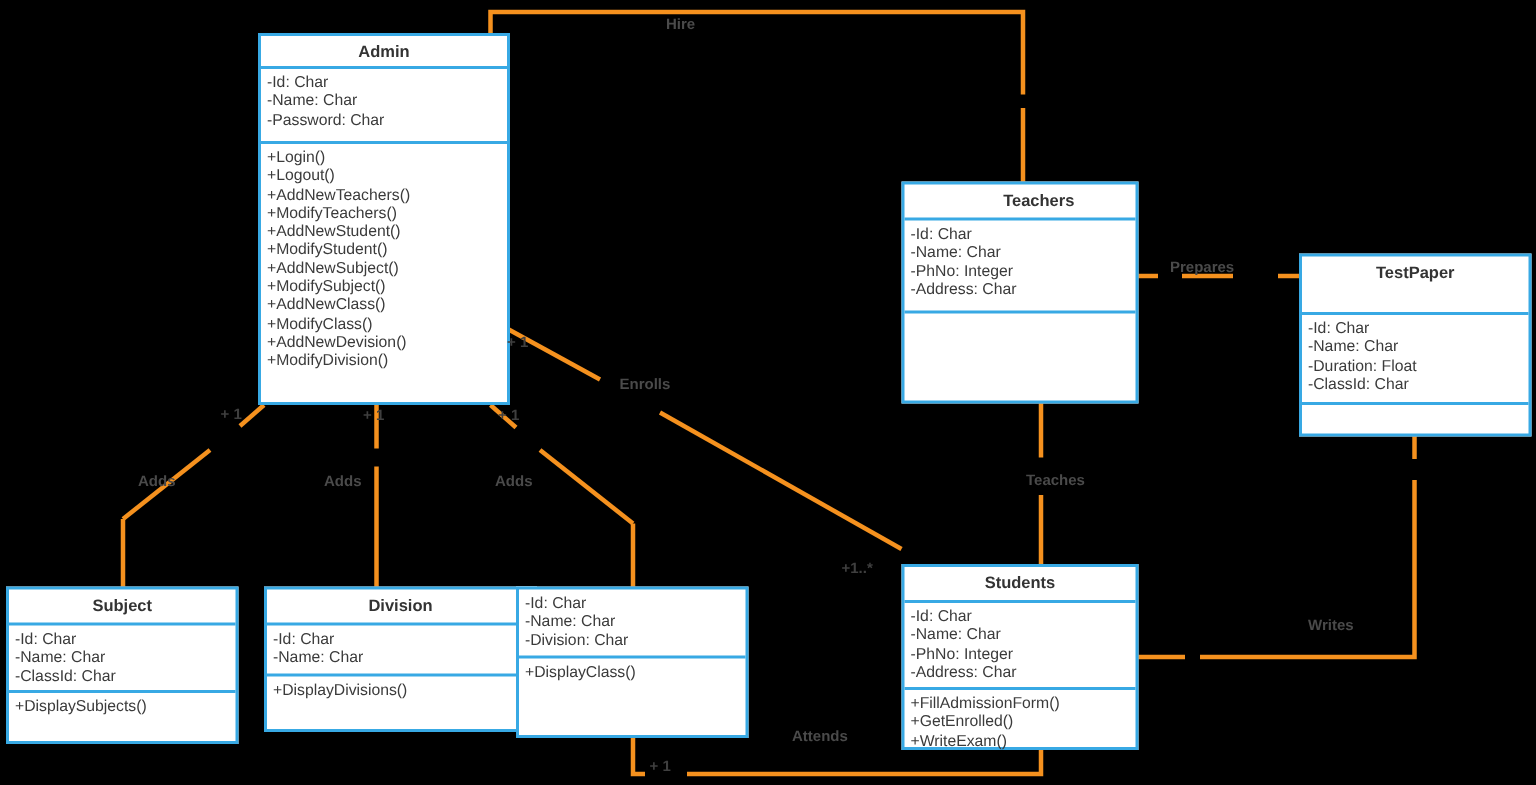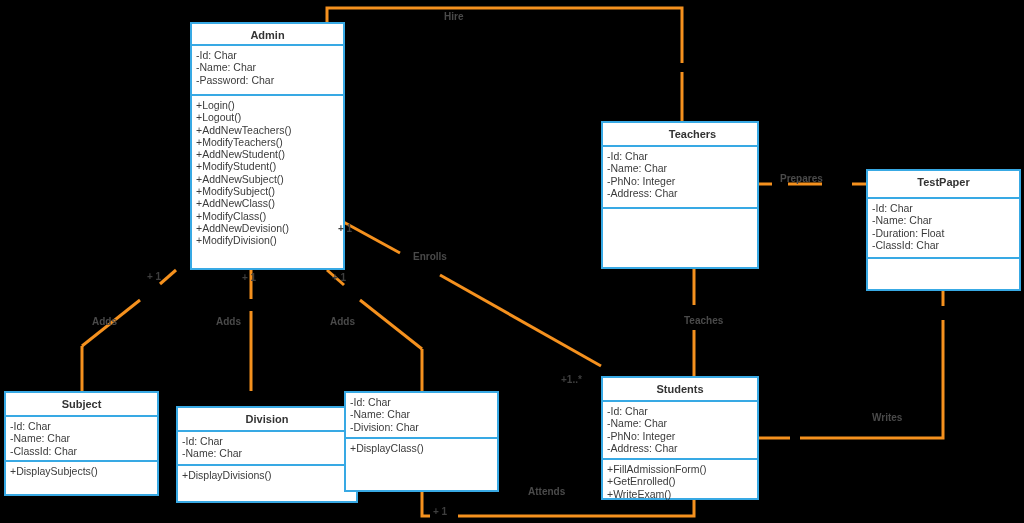--- a/index.html
+++ b/index.html
@@ -106,21 +106,21 @@
       <path d="M 327,270 L 344,285"></path>
       <path d="M 360,300 L 422,349"></path>
       <path d="M 422,349 L 422,391"></path>
 
       <path d="M 422,492 L 422,516 L 430,516"></path>
       <path d="M 458,516 L 694,516 L 694,500"></path>
     </g>
   </svg>
 
   <div id="class-layer">
-      <div class="uml-class" style="left: 190px; top: 22px; width: 155px; height: 248px;">
+      <div class="uml-class" style="left: 172px; top: 22px; width: 168px; height: 248px;">
         <div class="class-name" style="height: 22px;">Admin</div>
         <div class="class-attrs" style="height: 50px;">
           <div class="member">-Id: Char</div>
           <div class="member">-Name: Char</div>
           <div class="member">-Password: Char</div>
         </div>
         <div class="class-ops">
           <div class="member">+Login()</div>
           <div class="member">+Logout()</div>
           <div class="member">+AddNewTeachers()</div>
@@ -138,41 +138,41 @@
       <div class="uml-class" style="left: 601px; top: 121px; width: 158px; height: 148px;">
         <div class="class-name" style="height: 24px; padding-left: 27px;">Teachers</div>
         <div class="class-attrs" style="height: 62px;">
           <div class="member">-Id: Char</div>
           <div class="member">-Name: Char</div>
           <div class="member">-PhNo: Integer</div>
           <div class="member">-Address: Char</div>
         </div>
       </div>
       <div class="uml-class" style="left: 866px; top: 169px; width: 155px; height: 122px;">
-        <div class="class-name" style="height: 28px;">TestPaper</div>
+        <div class="class-name" style="height: 39px;">TestPaper</div>
         <div class="class-attrs" style="height: 60px;">
           <div class="member">-Id: Char</div>
           <div class="member">-Name: Char</div>
           <div class="member">-Duration: Float</div>
           <div class="member">-ClassId: Char</div>
         </div>
         <div class="class-ops"></div>
       </div>
       <div class="uml-class" style="left: 4px; top: 391px; width: 155px; height: 105px;">
         <div class="class-name" style="height: 24px;">Subject</div>
         <div class="class-attrs" style="height: 45px;">
           <div class="member">-Id: Char</div>
           <div class="member">-Name: Char</div>
           <div class="member">-ClassId: Char</div>
         </div>
         <div class="class-ops">
           <div class="member">+DisplaySubjects()</div>
         </div>
       </div>
-      <div class="uml-class" style="left: 176px; top: 406px; width: 182px; height: 97px;">
+      <div class="uml-class" style="left: 176px; top: 391px; width: 182px; height: 97px;">
         <div class="class-name" style="height: 24px;">Division</div>
         <div class="class-attrs" style="height: 34px;">
           <div class="member">-Id: Char</div>
           <div class="member">-Name: Char</div>
         </div>
         <div class="class-ops">
           <div class="member">+DisplayDivisions()</div>
         </div>
       </div>
       <div class="uml-class" style="left: 344px; top: 391px; width: 155px; height: 101px;">

